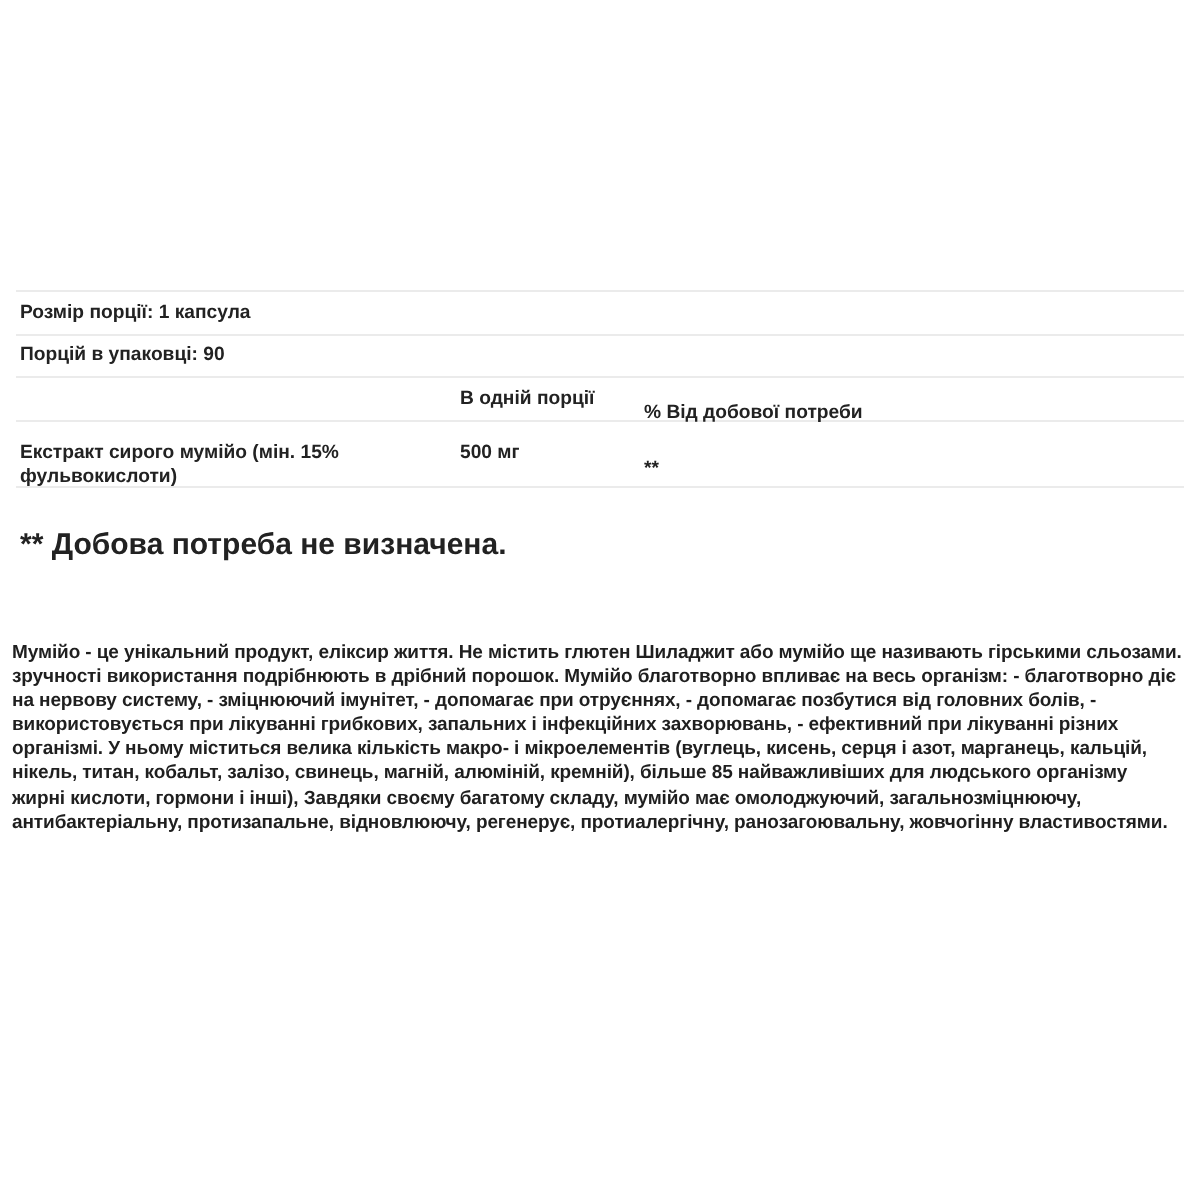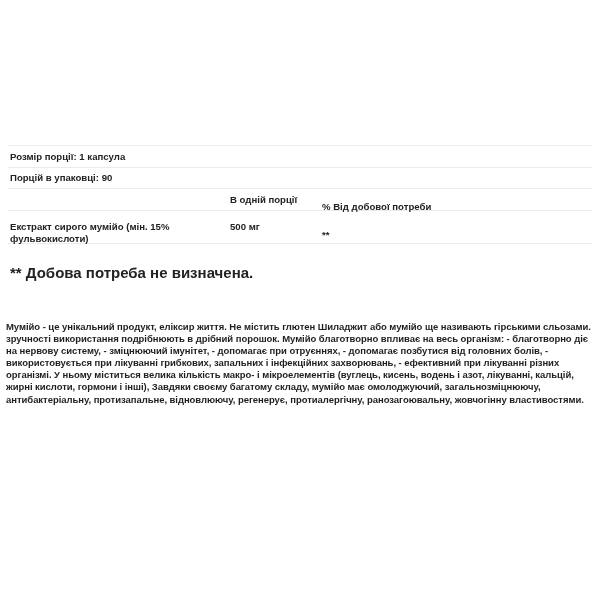--- a/index.html
+++ b/index.html
@@ -61,16 +61,17 @@
   </div>
 </div>
 
 <div class="footnote">** Добова потреба не визначена.</div>
 
 <div class="description">
   <span class="line">Мумійо - це унікальний продукт, еліксир життя. Не містить глютен  Шиладжит або мумійо ще називають гірськими сльозами.</span>
   <span class="line">зручності використання подрібнюють в дрібний порошок. Мумійо благотворно впливає на весь організм:  - благотворно діє</span>
   <span class="line">на нервову систему, - зміцнюючий імунітет,  - допомагає при отруєннях,  - допомагає позбутися від головних болів,  -</span>
   <span class="line">використовується при лікуванні грибкових, запальних і інфекційних захворювань, - ефективний при лікуванні різних</span>
-  <span class="line">організмі. У ньому міститься велика кількість макро- і мікроелементів (вуглець, кисень, водень і азот, лікуванні, кальцій,</span>
+  <span class="line">організмі. У ньому міститься велика кількість макро- і мікроелементів (вуглець, кисень, серця і азот, марганець, кальцій,</span>
+  <span class="line">нікель, титан, кобальт, залізо, свинець, магній, алюміній, кремній), більше 85 найважливіших для людського організму</span>
   <span class="line">жирні кислоти, гормони і інші), Завдяки своєму багатому складу, мумійо має омолоджуючий, загальнозміцнюючу,</span>
   <span class="line">антибактеріальну, протизапальне, відновлюючу, регенерує, протиалергічну, ранозагоювальну, жовчогінну властивостями.</span>
 </div>
 
 </body></html>

